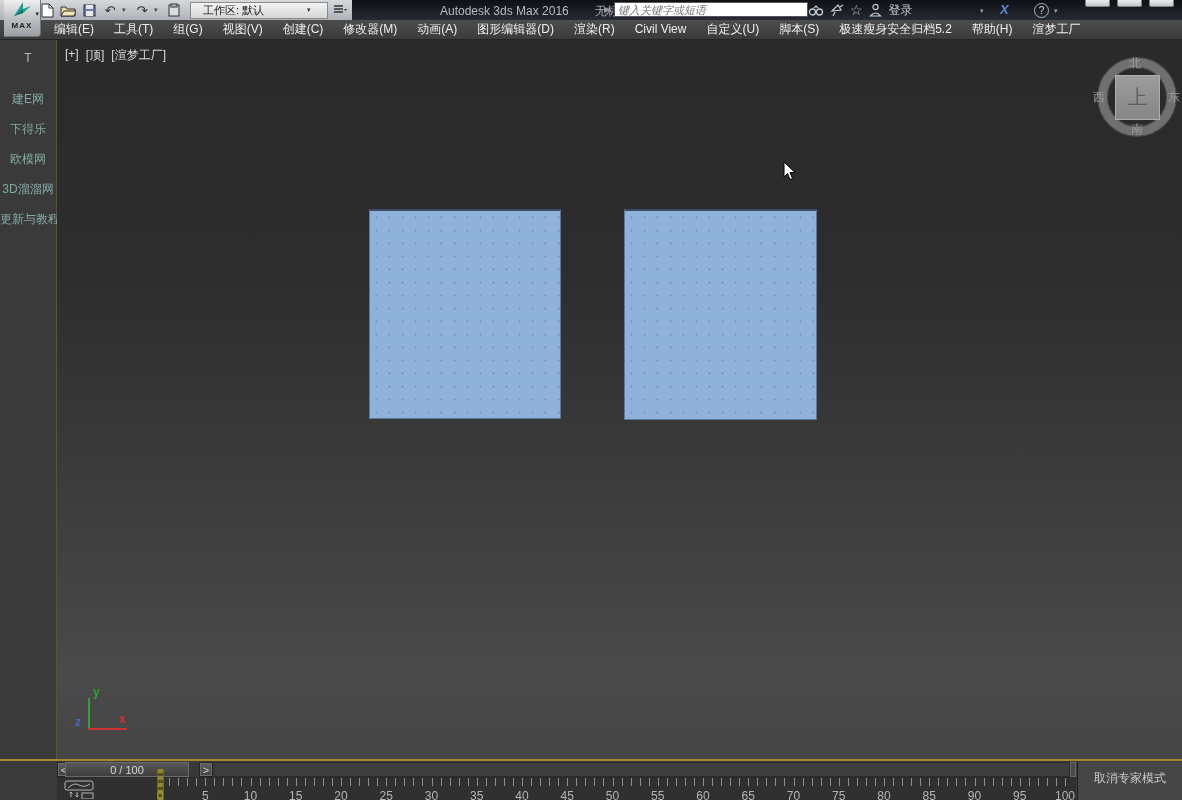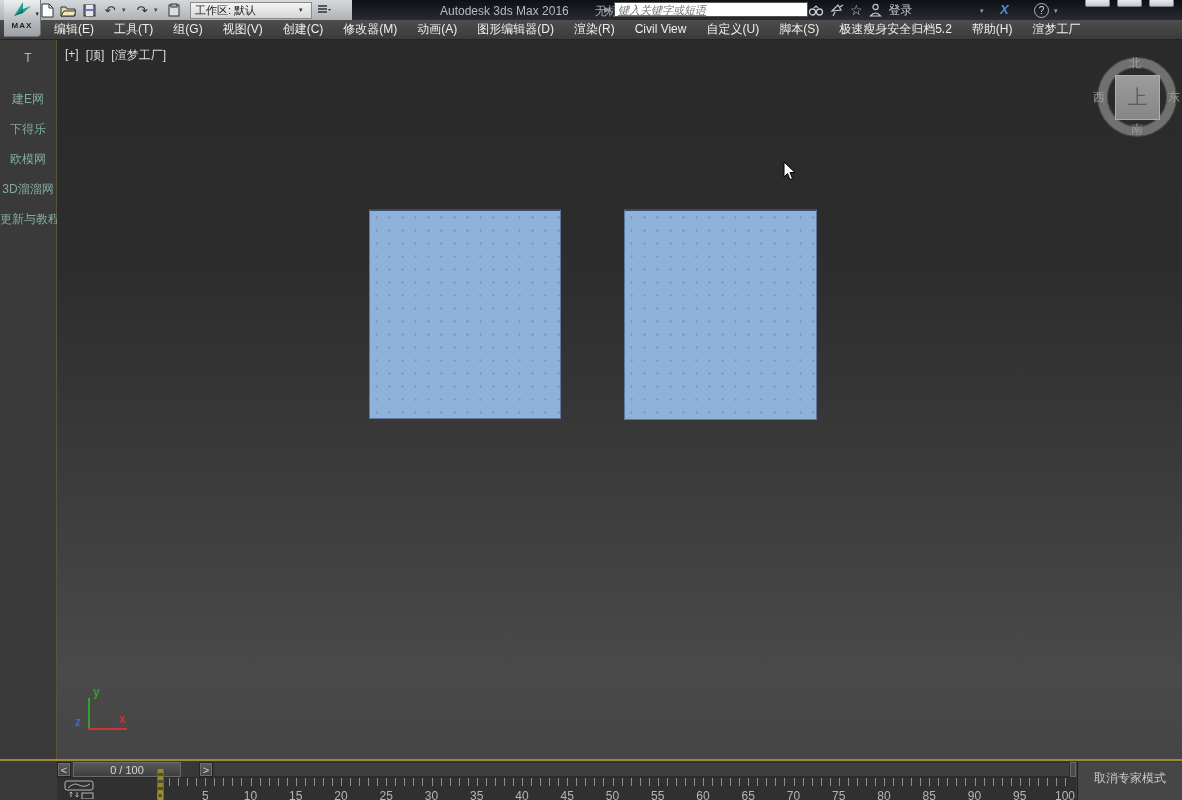--- a/index.html
+++ b/index.html
@@ -8,36 +8,36 @@
        -webkit-font-smoothing:antialiased;}
   
   .tb-light{position:absolute;left:0;top:0;width:352px;height:20px;
     background:linear-gradient(#d6d9dc,#aeb2b6);display:flex;align-items:center;}
   .qat{display:flex;align-items:center;gap:3px;margin-left:38px;height:20px;}
   .qat .icon{width:18px;height:18px;display:flex;align-items:center;justify-content:center;
     color:#2e3338;font-size:13px;line-height:1;}
   .qat .caret{font-size:7px;color:#444;width:8px;}
   .ws-drop{height:15px;width:112px;background:linear-gradient(#f4f4f4,#d6d6d6);
     border:1px solid #8a8a8a;font-size:11px;color:#222;display:flex;align-items:center;
-    padding:0 4px;justify-content:space-between;margin-left:4px;}
+    padding:0 12px;justify-content:space-between;margin-left:4px;}
   .ws-drop .caret{font-size:7px;color:#333;}
   .appbtn{position:absolute;left:4px;top:0;width:36px;height:36px;z-index:6;
     background:linear-gradient(#efefef,#b6babe 60%,#9da1a5);
     border-right:1px solid #6f7478;border-bottom:1px solid #6f7478;border-radius:0 0 4px 0;
     display:flex;flex-direction:column;align-items:center;}
   .appbtn .max-label{font-size:8px;font-weight:bold;color:#222;letter-spacing:1px;margin-top:-1px;}
   .appbtn .caret{position:absolute;right:1px;top:10px;font-size:7px;color:#333;}
   .tb-dark{position:absolute;left:352px;top:0;right:0;height:20px;
     background:linear-gradient(#0d1014,#272b32);color:#b7bcc3;}
   .app-title{position:absolute;left:88px;top:3px;font-size:12px;color:#b7bcc3;white-space:nowrap;}
   .doc-title{margin-left:26px;color:#a9aeb5;}
   .search-expander{position:absolute;left:252px;top:5px;font-size:8px;color:#9a9a9a;}
   .search-box{position:absolute;left:262px;top:2px;width:186px;height:13px;background:#fff;
     border:1px solid #555;font-size:11px;font-style:italic;color:#777;padding:0 3px;
-    font-family:"Liberation Sans","DejaVu Sans",sans-serif;text-decoration:underline;}
+    font-family:"Liberation Sans","DejaVu Sans",sans-serif;}
   .tb-icons{position:absolute;left:456px;top:0;height:20px;display:flex;align-items:center;gap:6px;}
   .tb-icons .g{color:#c6cbd2;display:flex;align-items:center;justify-content:center;height:20px;}
   .signin{font-size:12px;color:#c6cbd2;margin-left:1px;}
   .signin-caret{position:absolute;left:628px;top:7px;font-size:7px;color:#9aa0a8;}
   .x-badge{position:absolute;left:648px;top:2px;font-size:13px;font-weight:bold;font-style:italic;
     color:#5b86c8;text-shadow:0 0 2px #1c2f52;}
   .help-badge{position:absolute;left:682px;top:3px;width:13px;height:13px;border:1px solid #aeb4bc;
     border-radius:50%;font-size:10px;color:#d4d9e0;display:flex;align-items:center;justify-content:center;}
   .help-caret{position:absolute;left:702px;top:7px;font-size:7px;color:#9aa0a8;}
   .win-btns{position:absolute;right:8px;top:0;display:flex;gap:7px;}
@@ -79,21 +79,21 @@
   .cursor{position:absolute;left:726px;top:121px;}
   
   .gold-line{position:absolute;left:0;top:759px;width:1182px;height:2px;background:#a4882e;}
   .slider-row{position:absolute;left:57px;top:762px;width:1019px;height:16px;background:#383838;
     border-bottom:1px solid #2a2a2a;box-sizing:border-box;}
   .t-btn{position:absolute;top:0;width:14px;height:15px;background:linear-gradient(#5e5e5e,#424242);
     border:1px solid #232323;box-shadow:inset 0 0 0 1px #6e6e6e;box-sizing:border-box;
     color:#cfcfcf;font-size:11px;display:flex;align-items:center;justify-content:center;}
   .t-prev{left:0;}
   .t-next{left:142px;}
-  .t-handle{position:absolute;left:16px;top:0;width:108px;height:15px;
+  .t-handle{position:absolute;left:8px;top:0;width:124px;height:15px;
     background:linear-gradient(#585858,#3f3f3f);border:1px solid #6a6a6a;box-sizing:border-box;
     color:#d8d8d8;font-size:11px;display:flex;align-items:center;justify-content:center;}
   .t-track{position:absolute;left:158px;top:0;width:855px;height:15px;background:#3e3e3e;
     border:1px solid #2c2c2c;border-left:none;box-sizing:border-box;}
   .t-cap{position:absolute;right:0;top:0;width:6px;height:15px;background:#4a4a4a;
     border:1px solid #6a6a6a;box-sizing:border-box;}
   .ruler-row{position:absolute;left:57px;top:778px;width:1019px;height:22px;background:#303030;}
   .tick{position:absolute;top:0;width:1px;height:8px;background:#8f8f8f;}
   .rnum{position:absolute;top:11px;transform:translateX(-50%);font-size:12px;color:#b5b5b5;}
   .rzero{position:absolute;top:11px;transform:translateX(-50%);font-size:12px;color:#a39a3b;z-index:3;}

